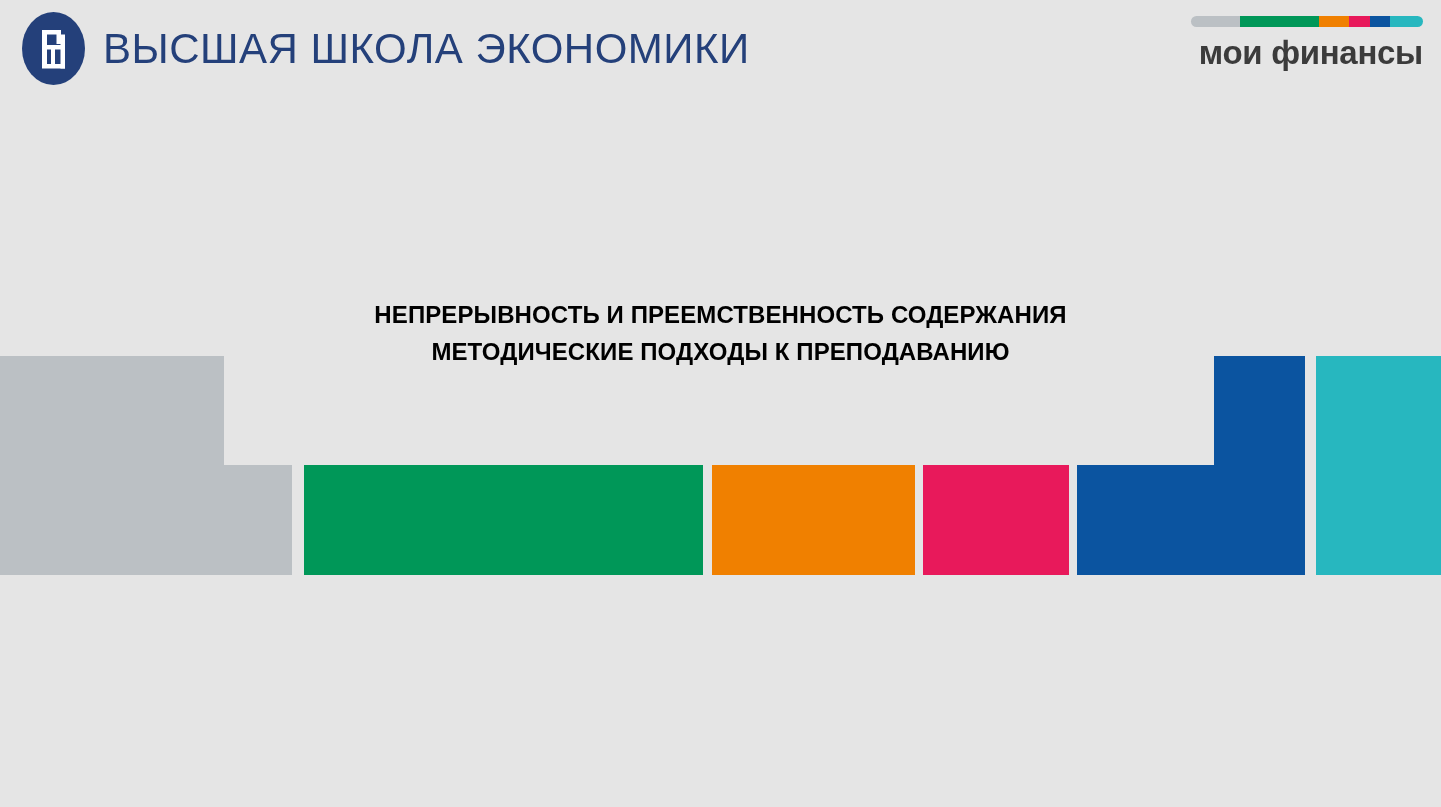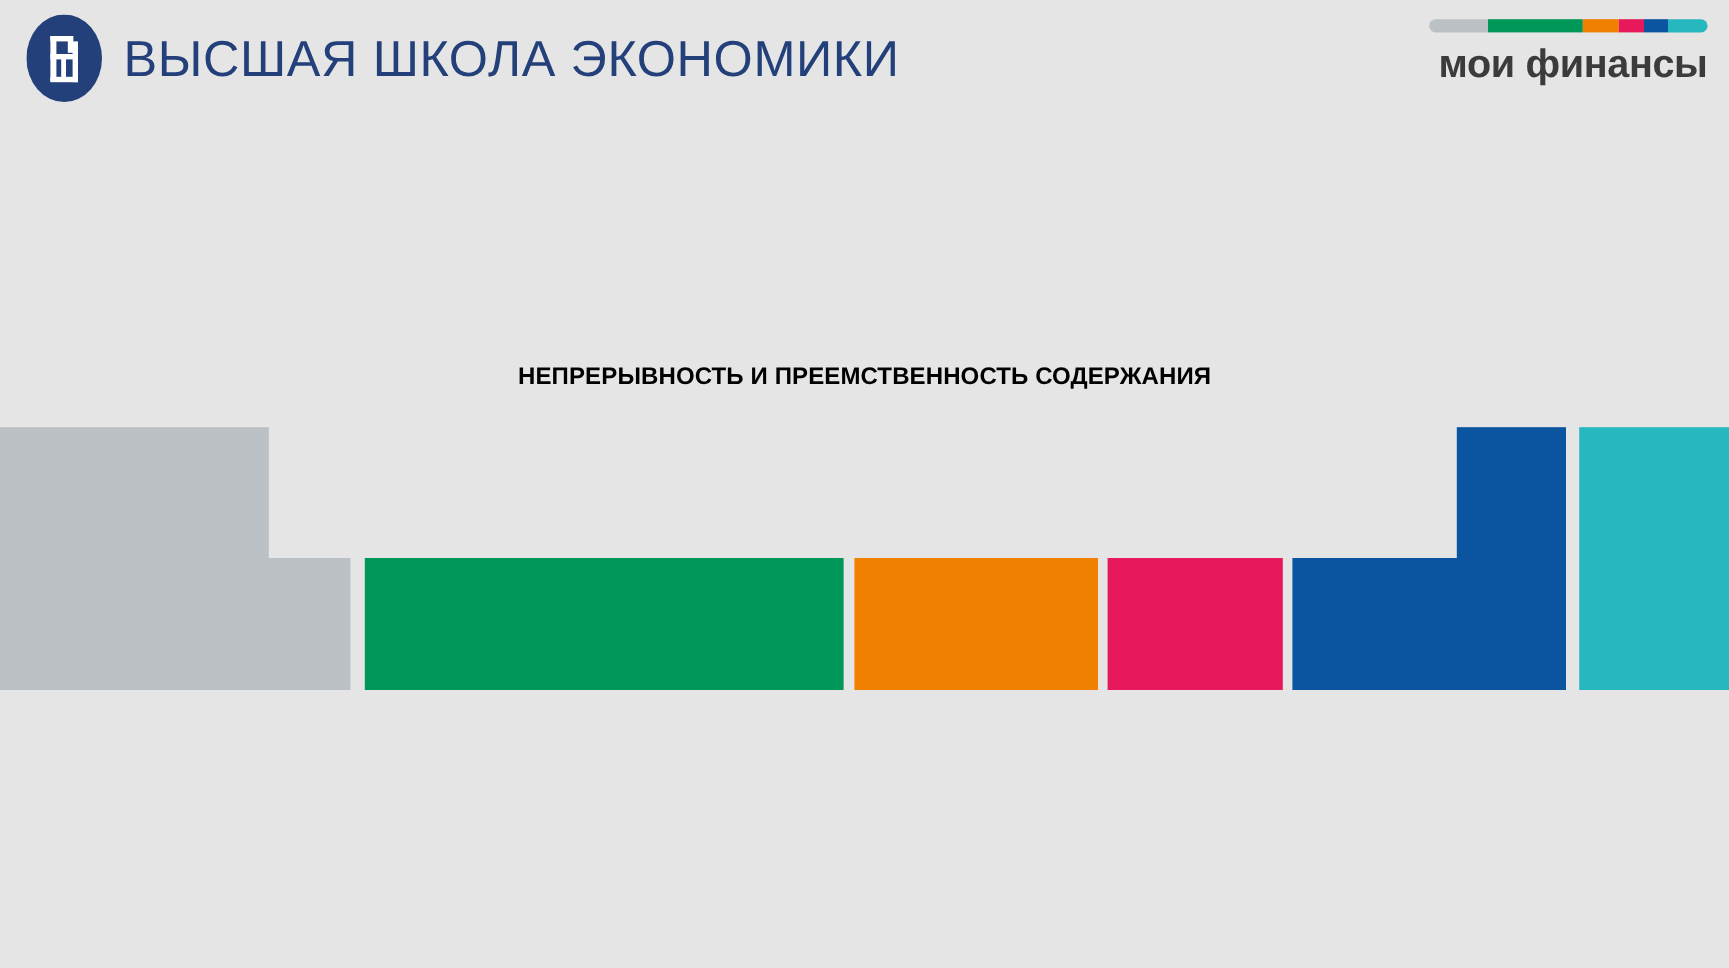--- a/index.html
+++ b/index.html
@@ -85,21 +85,21 @@
     position: absolute;
     left: 0;
     right: 0;
     top: 296px;
     text-align: center;
     z-index: 5;
   }
   #title-block .line {
     font-family: "Liberation Sans", sans-serif;
     font-weight: bold;
-    font-size: 20px;
+    font-size: 24px;
     line-height: 37px;
     color: #000000;
     letter-spacing: 0.1px;
     white-space: nowrap;
     background: transparent;
   }
 
   
   #bars {
     position: absolute;
@@ -153,15 +153,16 @@
         <div class="seg" style="flex: 0 0 12.9921%; background: rgb(240, 128, 0);"></div>
         <div class="seg" style="flex: 0 0 9.05512%; background: rgb(232, 25, 91);"></div>
         <div class="seg" style="flex: 0 0 8.66142%; background: rgb(11, 84, 160);"></div>
         <div class="seg" style="flex: 0 0 14.1732%; background: rgb(39, 183, 191);"></div>
       </div>
     <div id="mf-word">мои финансы</div>
   </div>
 
   <div id="title-block">
     <div class="line">НЕПРЕРЫВНОСТЬ И ПРЕЕМСТВЕННОСТЬ СОДЕРЖАНИЯ</div>
+    <div class="line">МЕТОДИЧЕСКИЕ ПОДХОДЫ К ПРЕПОДАВАНИЮ</div>
   </div>
 
 </div>
 
 </body></html>

